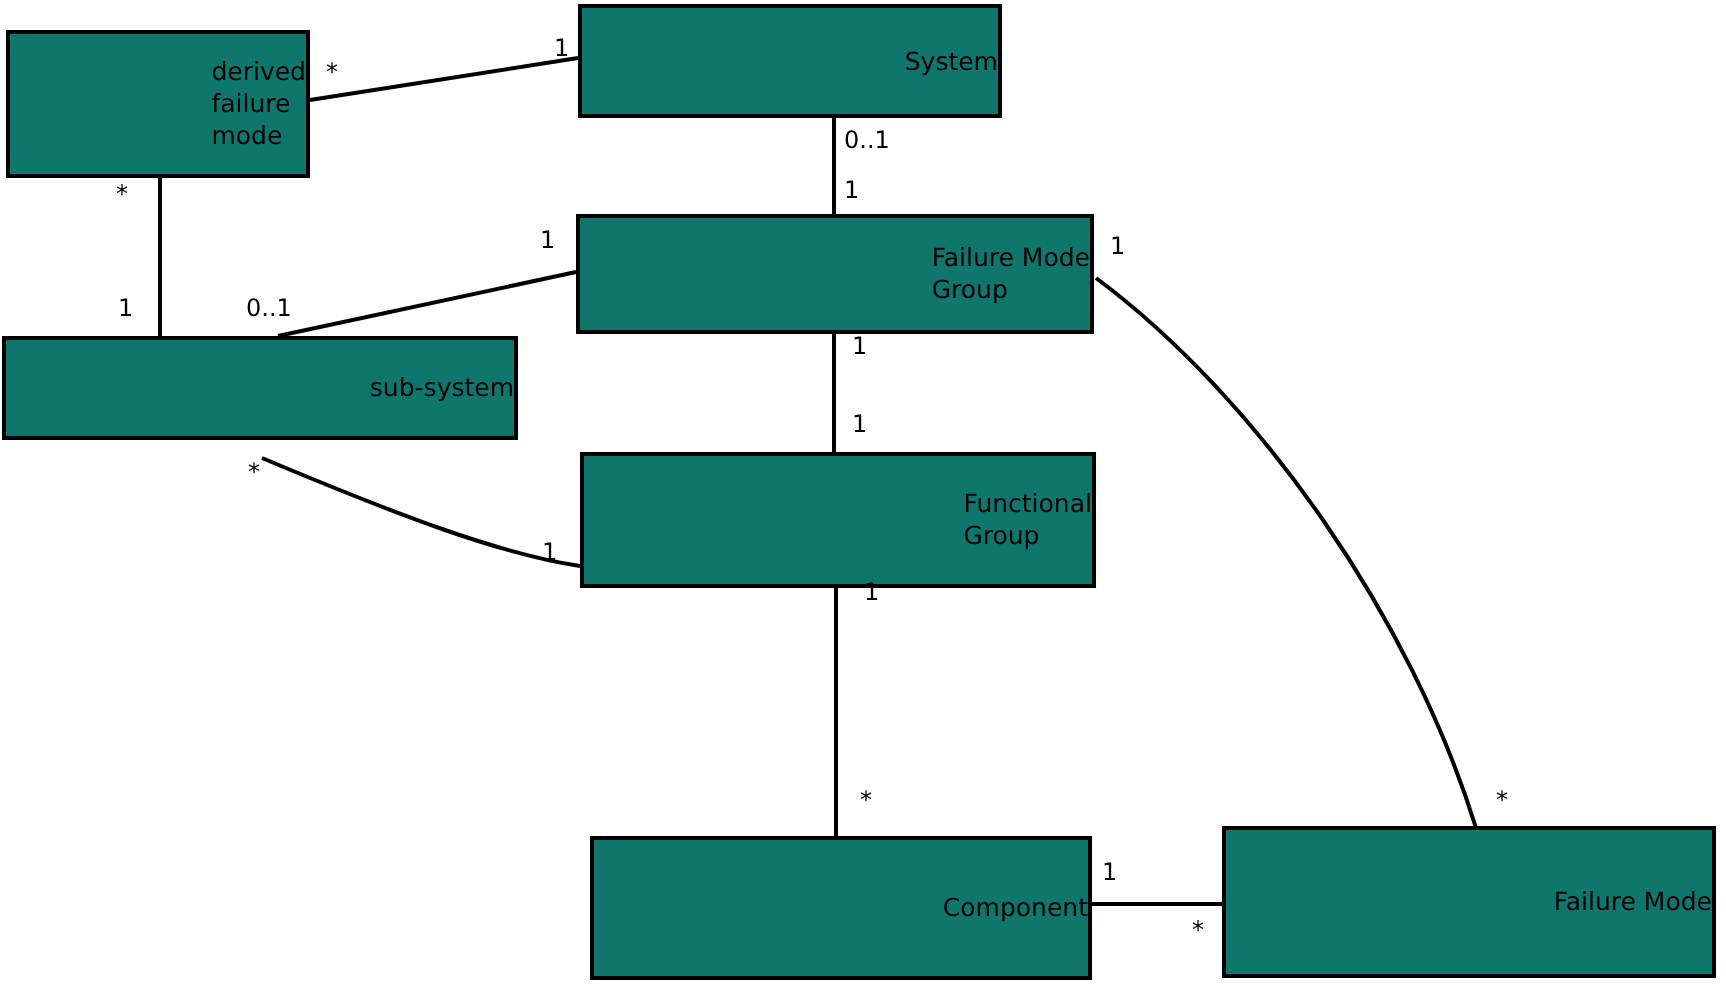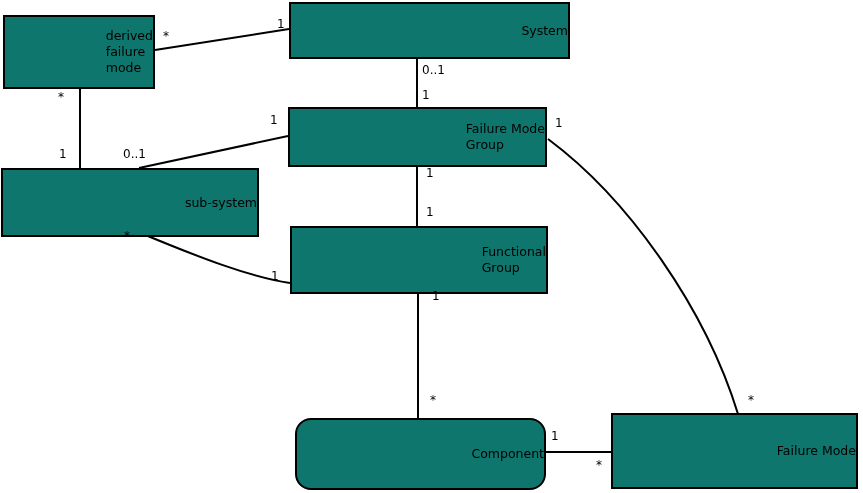--- a/index.html
+++ b/index.html
@@ -67,35 +67,35 @@
         <path d="M 548 139 C 630 200 706 310 738 414" stroke="#000000"></path>
       </g>
   </svg>
 
   <div id="nodes-group">
       <div class="node-box" style="left: 3px; top: 15px; width: 152px; height: 74px;">
         <div class="node-label" style="margin-left: 2px;">derived
 failure
 mode</div>
       </div>
-      <div class="node-box" style="left: 289px; top: 2px; width: 281px; height: 57px;">
+      <div class="node-box" style="left: 289px; top: 2px; width: 212px; height: 57px;">
         <div class="node-label" style="margin-left: -3px;">System</div>
       </div>
       <div class="node-box" style="left: 288px; top: 107px; width: 259px; height: 60px;">
         <div class="node-label" style="margin-left: 1px;">Failure Mode
 Group</div>
       </div>
-      <div class="node-box" style="left: 1px; top: 168px; width: 258px; height: 69px;">
+      <div class="node-box" style="left: 1px; top: 168px; width: 258px; height: 52px;">
         <div class="node-label" style="margin-left: -82px;">sub-system</div>
       </div>
       <div class="node-box" style="left: 290px; top: 226px; width: 258px; height: 68px;">
         <div class="node-label" style="margin-left: -2px;">Functional
 Group</div>
       </div>
-      <div class="node-box" style="left: 295px; top: 418px; width: 251px; height: 72px; border-radius: 16px;">
+      <div class="node-box" style="left: 295px; top: 418px; width: 251px; height: 72px;">
         <div class="node-label" style="margin-left: 1px;">Component</div>
       </div>
       <div class="node-box" style="left: 611px; top: 413px; width: 247px; height: 76px;">
         <div class="node-label" style="margin-left: 5px;">Failure Mode</div>
       </div>
     </div>
   <div id="mult-group">
       <div class="mult-label" style="left: 163px; top: 30px;">*</div>
       <div class="mult-label" style="left: 277px; top: 18px;">1</div>
       <div class="mult-label" style="left: 58px; top: 91px;">*</div>

